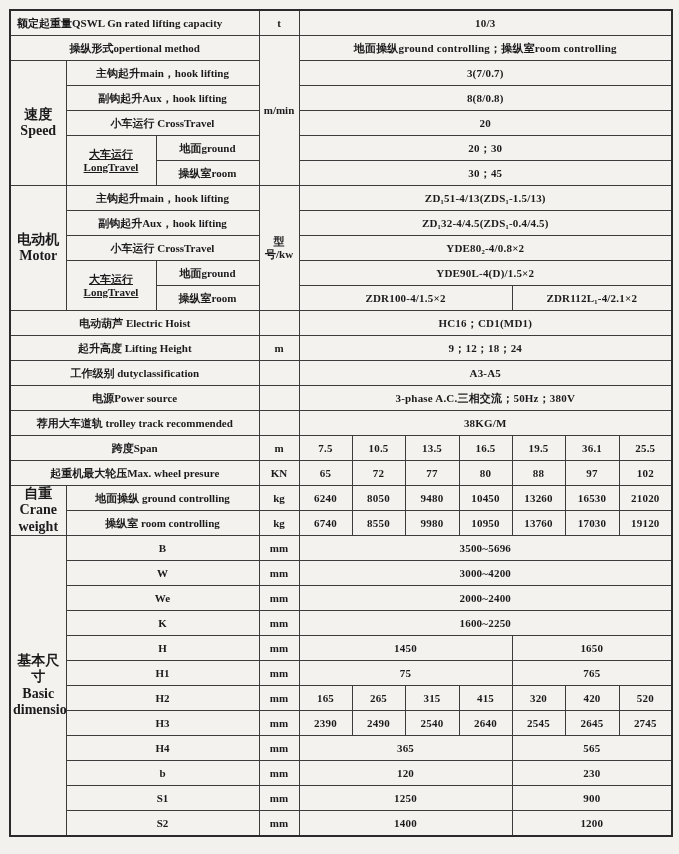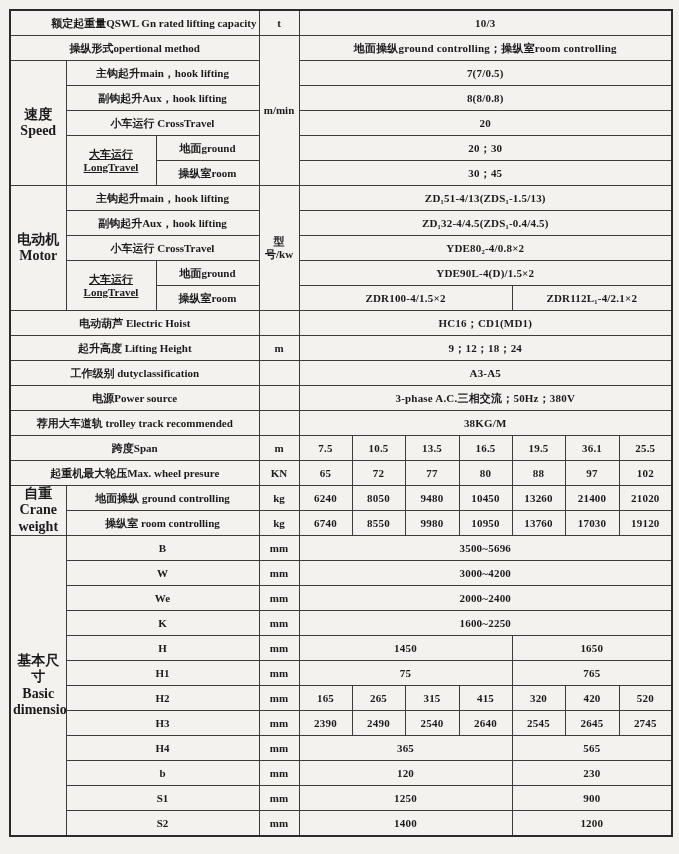--- a/index.html
+++ b/index.html
@@ -21,21 +21,21 @@
     height:24px;
     text-align:center;
     vertical-align:middle;
     font-weight:bold;
     font-size:11px;
     color:#1b1b1b;
     padding:0 2px;
     overflow:hidden;
     line-height:1.15;
   }
-  td.label-left{text-align:right;padding-left:6px;}
+  td.label-left{text-align:left;padding-left:6px;}
   td.group span{display:block;font-size:14px;}
   td.sub2line span{display:block;text-decoration:underline;}
   td.val{letter-spacing:.2px;}
 </style>
 </head>
 <body>
 
 <table class="spec">
   <colgroup>
     <col style="width:56px">
@@ -63,21 +63,21 @@
     <td rowspan="6">m/min</td>
     <td colspan="7" class="val">地面操纵ground controlling；操纵室room controlling</td>
   </tr>
 
   <tr>
     <td rowspan="5" class="group">
       <span>速度</span>
       <span>Speed</span>
     </td>
     <td colspan="2">主钩起升main，hook lifting</td>
-    <td colspan="7" class="val">7(7/0.5)</td>
+    <td colspan="7" class="val">3(7/0.7)</td>
   </tr>
   <tr>
     <td colspan="2">副钩起升Aux，hook lifting</td>
     <td colspan="7" class="val">8(8/0.8)</td>
   </tr>
   <tr>
     <td colspan="2">小车运行 CrossTravel</td>
     <td colspan="7" class="val">20</td>
   </tr>
   <tr>
@@ -179,21 +179,21 @@
       <span>Crane</span>
       <span>weight</span>
     </td>
     <td colspan="2">地面操纵 ground controlling</td>
     <td>kg</td>
     <td class="val">6240</td>
     <td class="val">8050</td>
     <td class="val">9480</td>
     <td class="val">10450</td>
     <td class="val">13260</td>
-    <td class="val">21400</td>
+    <td class="val">16530</td>
     <td class="val">21020</td>
   </tr>
   <tr>
     <td colspan="2">操纵室 room controlling</td>
     <td>kg</td>
     <td class="val">6740</td>
     <td class="val">8550</td>
     <td class="val">9980</td>
     <td class="val">10950</td>
     <td class="val">13760</td>

